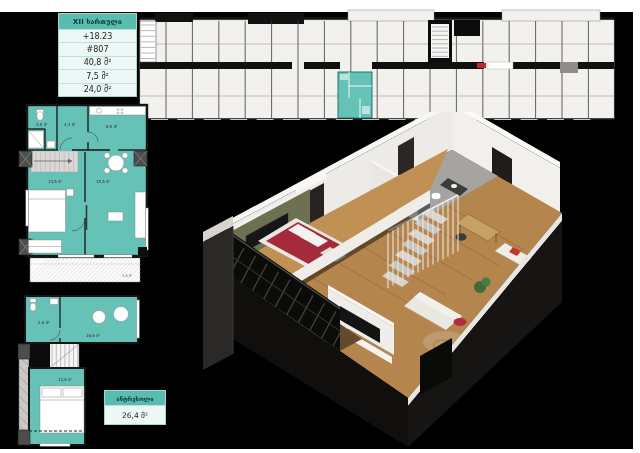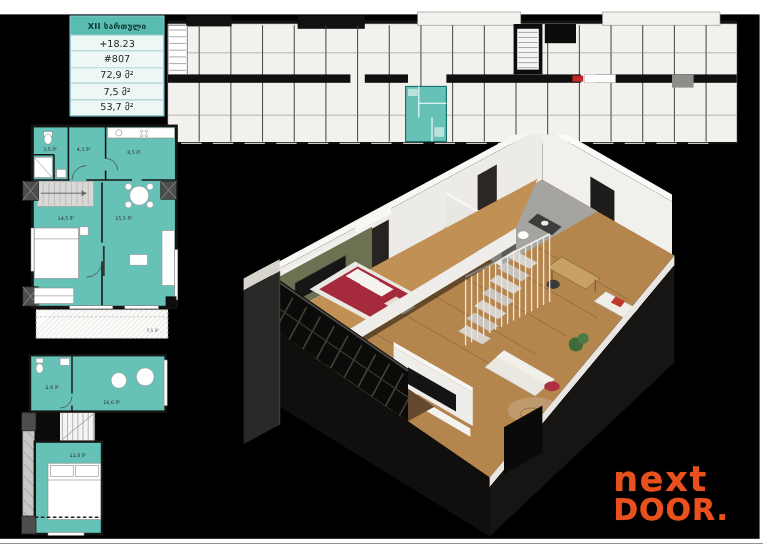--- a/index.html
+++ b/index.html
@@ -5,21 +5,21 @@
   :root{
     --teal:#66C2B7; --teal-header:#58BCB0; --row-bg:#EDF7F5; --orange:#E8501E;
     --board-black:#000; --wood:#B5854E; --wood-light:#C09055; --green-wall:#6D7152;
     --bed-red:#A52A3C; --strip-bg:#F2F1EE; --stair-gray:#D9D8D6;
   }
   html,body{margin:0;padding:0;background:#777;}
   .page{position:relative;width:640px;height:453px;background:#fff;overflow:hidden;
         font-family:"DejaVu Sans",sans-serif;}
   .board{position:absolute;left:0;top:12px;width:633px;height:437px;background:var(--board-black);}
   
-  .infobox{position:absolute;left:58px;top:13px;width:79px;border:1px solid #9fd6cd;background:#0369a1;box-sizing:border-box;}
+  .infobox{position:absolute;left:58px;top:13px;width:79px;border:1px solid #9fd6cd;background:#f0abfc;box-sizing:border-box;}
   .infobox .hdr{height:15px;background:var(--teal-header);color:#0f332e;font-size:6.8px;font-weight:bold;
       display:flex;align-items:center;justify-content:center;letter-spacing:.2px;white-space:nowrap;}
   .infobox .row{height:12.4px;display:flex;align-items:center;justify-content:center;font-size:8px;
       color:#1d1d1d;border-top:1px solid #bfe2dc;background:var(--row-bg);}
   .mezzbox{position:absolute;left:104px;top:390px;width:62px;border:1px solid #9fd6cd;background:#f2faf8;box-sizing:border-box;}
   .mezzbox .hdr{height:14px;background:var(--teal-header);color:#0f332e;font-size:6px;font-weight:bold;
       display:flex;align-items:center;justify-content:center;}
   .mezzbox .val{height:18px;display:flex;align-items:center;justify-content:center;font-size:7.5px;
       color:#1d1d1d;background:var(--row-bg);border-top:1px solid #bfe2dc;}
   
@@ -34,23 +34,23 @@
 </head>
 <body>
 
 <div class="page">
   <div class="board"></div>
 
   <div class="infobox">
     <div class="hdr">XII სართული</div>
     <div class="row">+18.23</div>
     <div class="row">#807</div>
-    <div class="row">72,9 მ²</div>
+    <div class="row">40,8 მ²</div>
     <div class="row">7,5 მ²</div>
-    <div class="row">53,7 მ²</div>
+    <div class="row">24,0 მ²</div>
   </div>
 
   <svg style="left:137px;top:6px" width="480" height="114" viewBox="137 6 480 114">
     <rect x="140" y="17" width="474" height="4" fill="#111"></rect>
     <rect x="140" y="20" width="474" height="99" fill="var(--strip-bg)" stroke="#c8c7c4" stroke-width="0.5"></rect>
     <rect x="348" y="10" width="86" height="11" fill="var(--strip-bg)" stroke="#8b8a87" stroke-width="0.5"></rect>
     <rect x="502" y="10" width="98" height="11" fill="var(--strip-bg)" stroke="#8b8a87" stroke-width="0.5"></rect>
     <rect x="155" y="13" width="38" height="9" fill="#111"></rect>
     <rect x="248" y="13" width="56" height="11" fill="#111"></rect>
     <g stroke="#3a3a38" stroke-width="0.8">
@@ -310,20 +310,24 @@
     <g fill="#4d4d4b" stroke="#1c1c1c" stroke-width="0.6">
       <rect x="18" y="344" width="12" height="15"></rect>
         <rect x="18" y="430" width="12" height="15"></rect>
     </g>
     <line x1="29" y1="431" x2="85" y2="431" stroke="#222" stroke-width="1.2" stroke-dasharray="3,2"></line>
     <text x="38" y="324" class="lbl">2,6 მ²</text>
     <text x="86" y="337" class="lbl">16,6 მ²</text>
     <text x="58" y="381" class="lbl">12,8 მ²</text>
   </svg>
 
+  <div class="mezzbox">
+    <div class="hdr">ანტრესოლი</div>
+    <div class="val">26,4 მ²</div>
+  </div>
 
   <svg style="left:195px;top:112px" width="385" height="336" viewBox="195 112 385 336">
     <defs>
       <clipPath id="floorclip">
           <polygon points="452,150 562,213 408,398 225,272"></polygon>
         </clipPath>
       <clipPath id="railclip">
           <polygon points="225,272 340,351 340,307 225,228"></polygon>
         </clipPath>
     </defs>
@@ -453,17 +457,13 @@
     <polygon points="408,398 562,213 562,221 408,406" fill="#e9e6e1"></polygon>
     <polygon points="408,406 562,221 562,302 408,447" fill="#161514"></polygon>
     <polygon points="420,356 452,338 452,377 420,395" fill="#0a0a09"></polygon>
     <g>
       <polygon points="203,232 233,216 233,226 203,242" fill="#d7d4ce"></polygon>
       <polygon points="203,242 233,226 233,354 203,370" fill="#2b2927"></polygon>
       <line x1="233" y1="226" x2="233" y2="354" stroke="#3f3c39" stroke-width="1"></line>
     </g>
   </svg>
 
-  <div class="logo">
-    <div class="l1">next</div>
-    <div class="l2">DOOR.</div>
-  </div>
 </div>
 
 </body></html>

